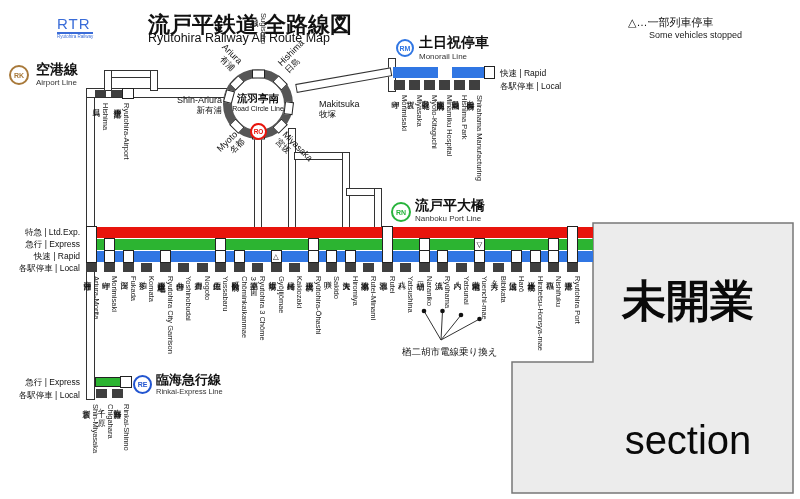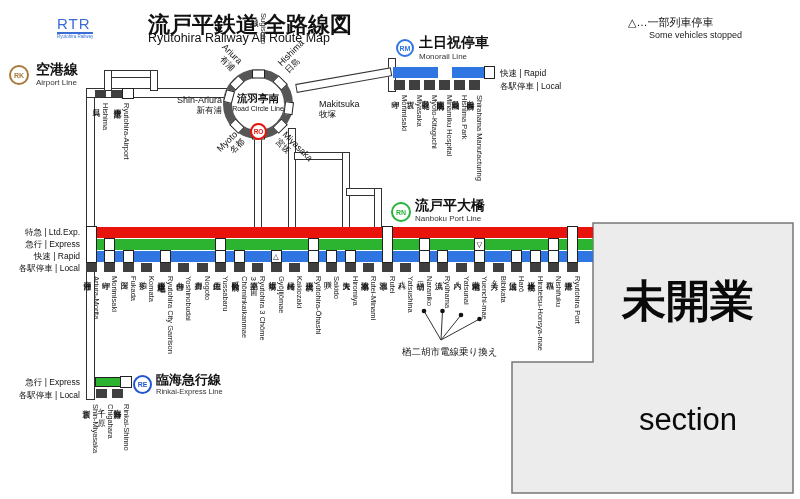--- a/index.html
+++ b/index.html
@@ -86,21 +86,21 @@
 
   <div class="badge" style="left: 133px; top: 375px; width: 19px; height: 19px; border-color: rgb(34, 85, 208); color: rgb(34, 85, 208);">RE</div>
   <div class="ltitle-jp" style="left:156px;top:371px;font-size:13px;">臨海急行線</div>
   <div class="ltitle-en" style="left:156px;top:387px;font-size:7.5px;">Rinkai-Express Line</div>
   <div class="svc r" style="left:0px;top:377px;">急行 | Express</div>
   <div class="svc r" style="left:0px;top:390px;">各駅停車 | Local</div>
 
   <div class="abs" style="left:402px;top:346px;font-size:9.5px;z-index:5;white-space:nowrap;">楢二胡市電線乗り換え</div>
 
   <div class="unop-txt" style="top:272px;font-size:44px;font-weight:bold;">未開業</div>
-  <div class="unop-txt" style="top:402px;font-size:31px;text-align:center;">section</div>
+  <div class="unop-txt" style="top:418px;font-size:40px;text-align:center;">section</div>
 
   <div id="gen"></div>
 <div class="hollow" style="left: 85.5px; top: 88px; width: 9px; height: 312px;"></div>
     <div class="hollow" style="left: 86px; top: 88px; width: 142px; height: 10px;"></div>
     <div class="hollow" style="left: 104px; top: 70px; width: 54px; height: 8px;"></div>
     <div class="hollow" style="left: 104px; top: 70px; width: 8px; height: 21px;"></div>
     <div class="hollow" style="left: 150px; top: 70px; width: 8px; height: 21px;"></div>
     <div class="hollow" style="left: 254px; top: 136px; width: 8px; height: 92px;"></div>
     <div class="hollow" style="left: 288px; top: 128px; width: 8px; height: 100px;"></div>
     <div class="hollow" style="left: 294px; top: 152px; width: 56px; height: 8px;"></div>

